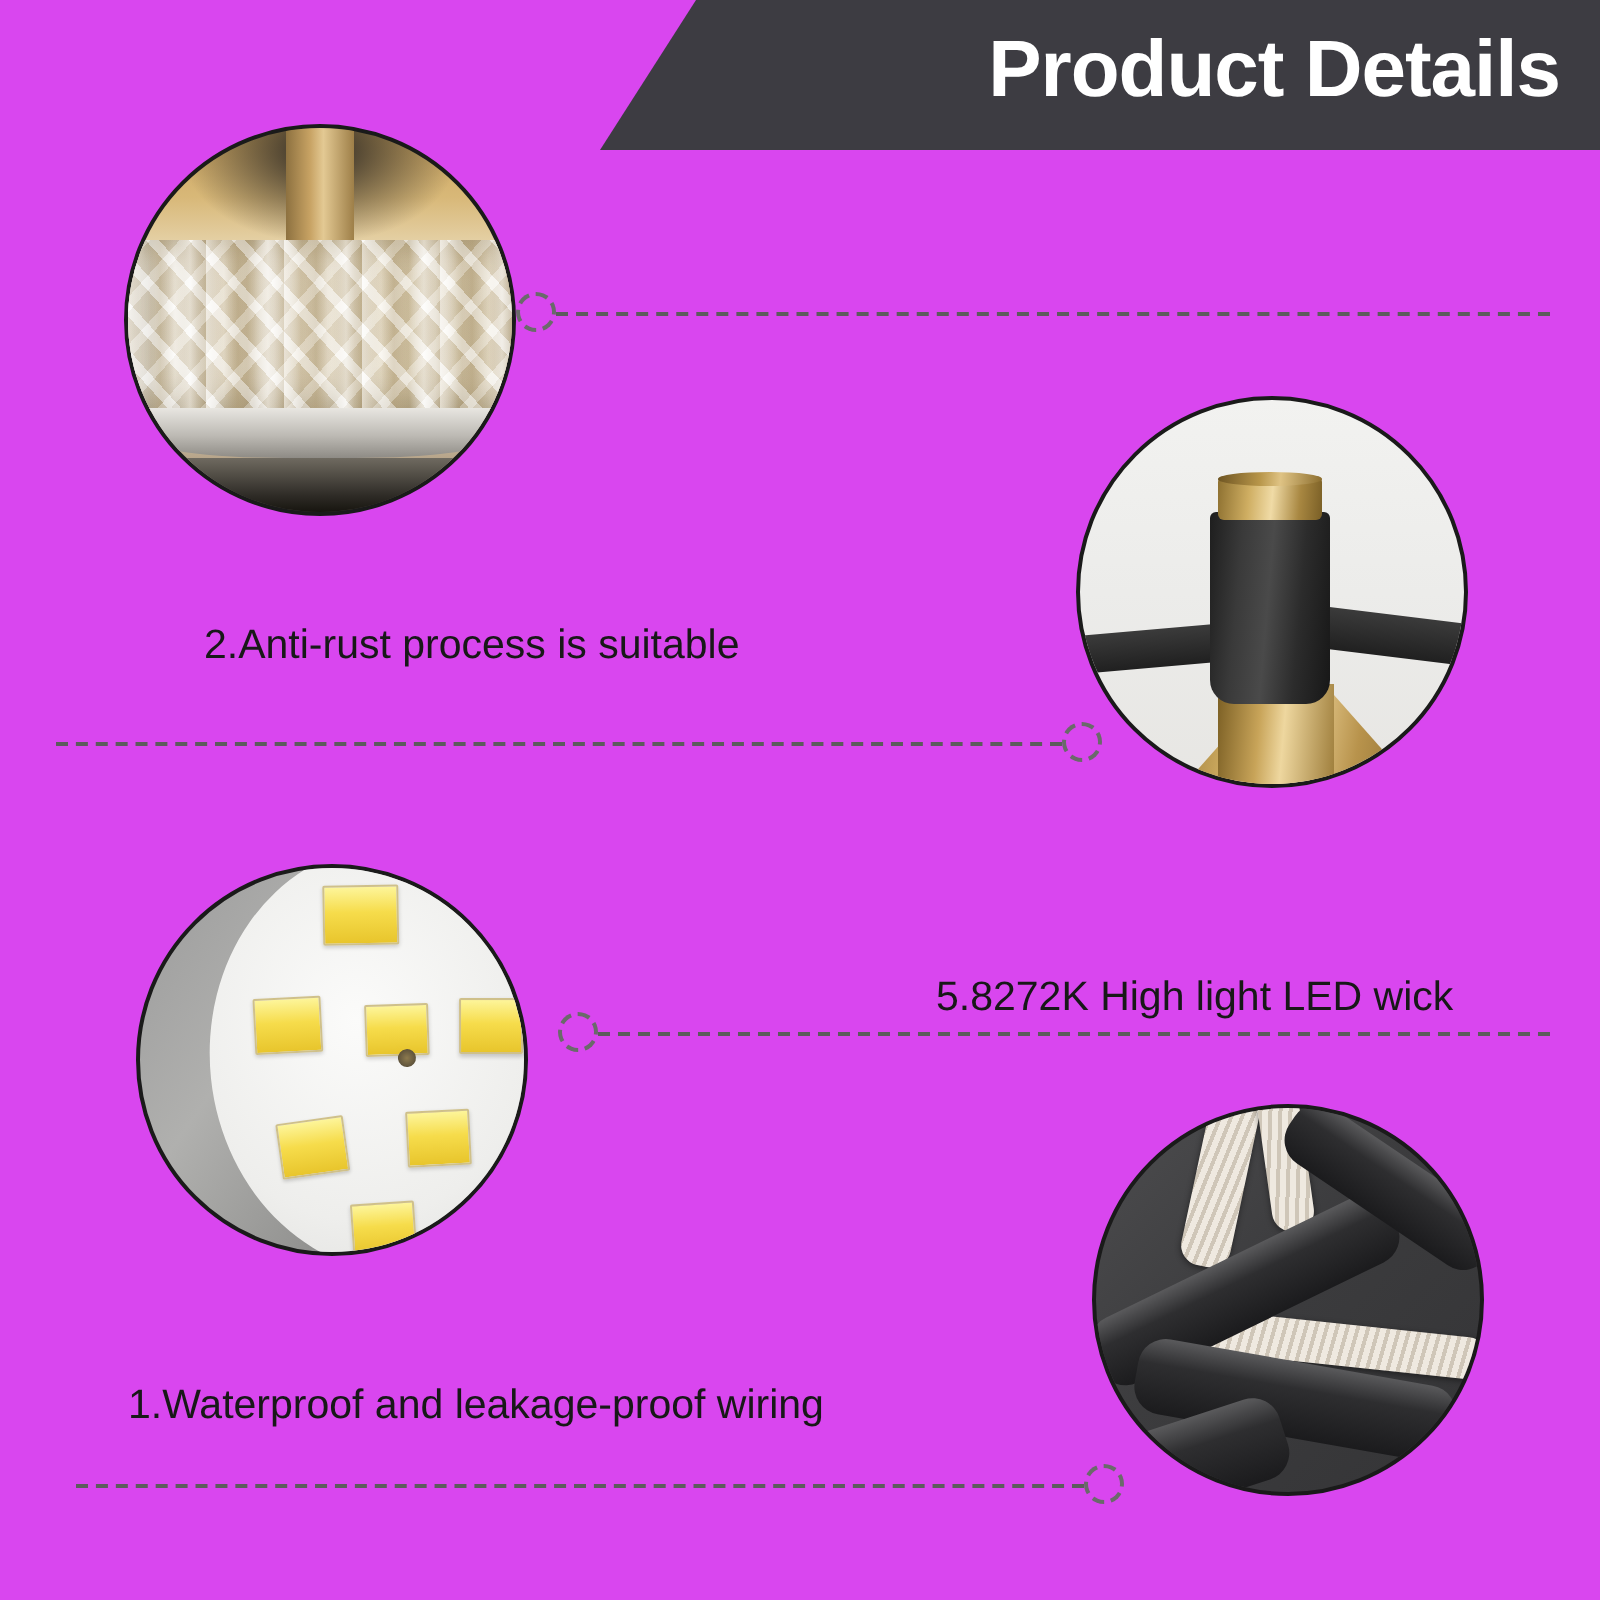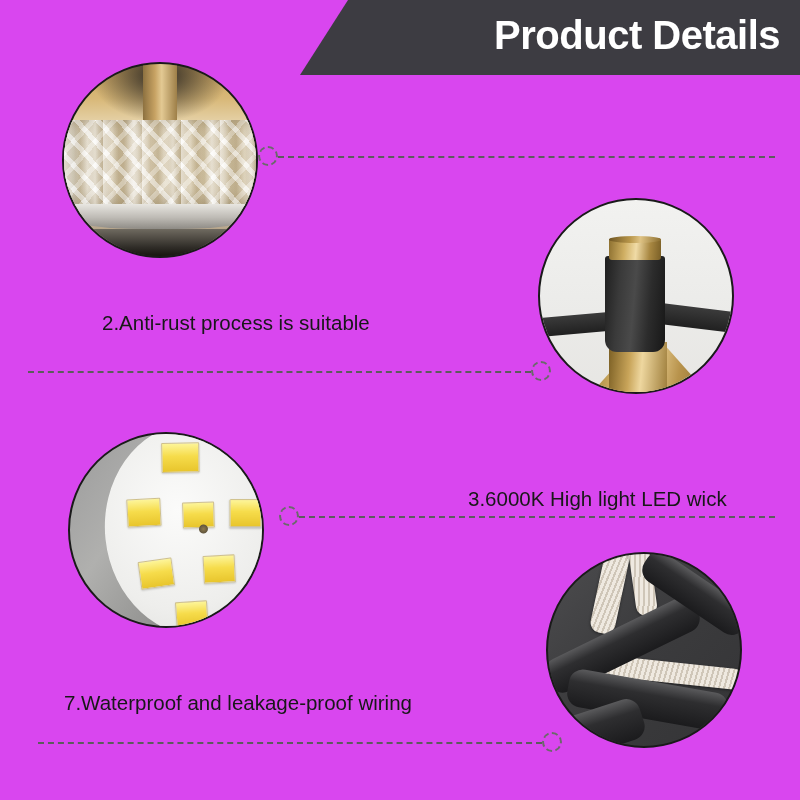--- a/index.html
+++ b/index.html
@@ -308,29 +308,29 @@
       <div class="led-chip" style="left:67%; top:38%; width:16%; height:12%; transform:rotate(6deg);"></div>
       <div class="led-chip" style="left:16%; top:62%; width:17%; height:12%; transform:rotate(-2deg);"></div>
       <div class="led-chip" style="left:50%; top:63%; width:16%; height:12%; transform:rotate(3deg);"></div>
       <div class="led-chip" style="left:33%; top:83%; width:16%; height:11%; transform:rotate(2deg);"></div>
       <div class="led-center"></div>
     </div>
   </div>
 
   <div class="dash-dot" style="left:279px; top:506px;"></div>
   <div class="dash-line" style="left:299px; top:516px; width:476px;"></div>
-  <div class="caption" style="left:468px; top:484px;">3.6000K High light LED wick</div>
+  <div class="caption" style="left:468px; top:484px;">5.8272K High light LED wick</div>
 
   <div class="photo-circle" id="photo-wiring">
     <div class="wire-white" style="left:26%; top:-6%; width:13%; height:48%; transform:rotate(12deg);"></div>
     <div class="wire-white" style="left:44%; top:-8%; width:11%; height:40%; transform:rotate(-8deg);"></div>
     <div class="wire-white" style="left:26%; top:56%; width:76%; height:11%; transform:rotate(6deg);"></div>
     <div class="wire-black" style="left:-4%; top:38%; width:86%; height:19%; transform:rotate(-26deg);"></div>
     <div class="wire-black" style="left:46%; top:12%; width:62%; height:17%; transform:rotate(34deg);"></div>
     <div class="wire-black" style="left:10%; top:66%; width:84%; height:20%; transform:rotate(10deg);"></div>
     <div class="wire-black" style="left:4%; top:80%; width:46%; height:22%; transform:rotate(-18deg);"></div>
   </div>
 
   <div class="dash-line" style="left:38px; top:742px; width:504px;"></div>
   <div class="dash-dot" style="left:542px; top:732px;"></div>
-  <div class="caption" style="left:64px; top:688px;">7.Waterproof and leakage-proof wiring</div>
+  <div class="caption" style="left:64px; top:688px;">1.Waterproof and leakage-proof wiring</div>
 
 </div>
 
 </body></html>

